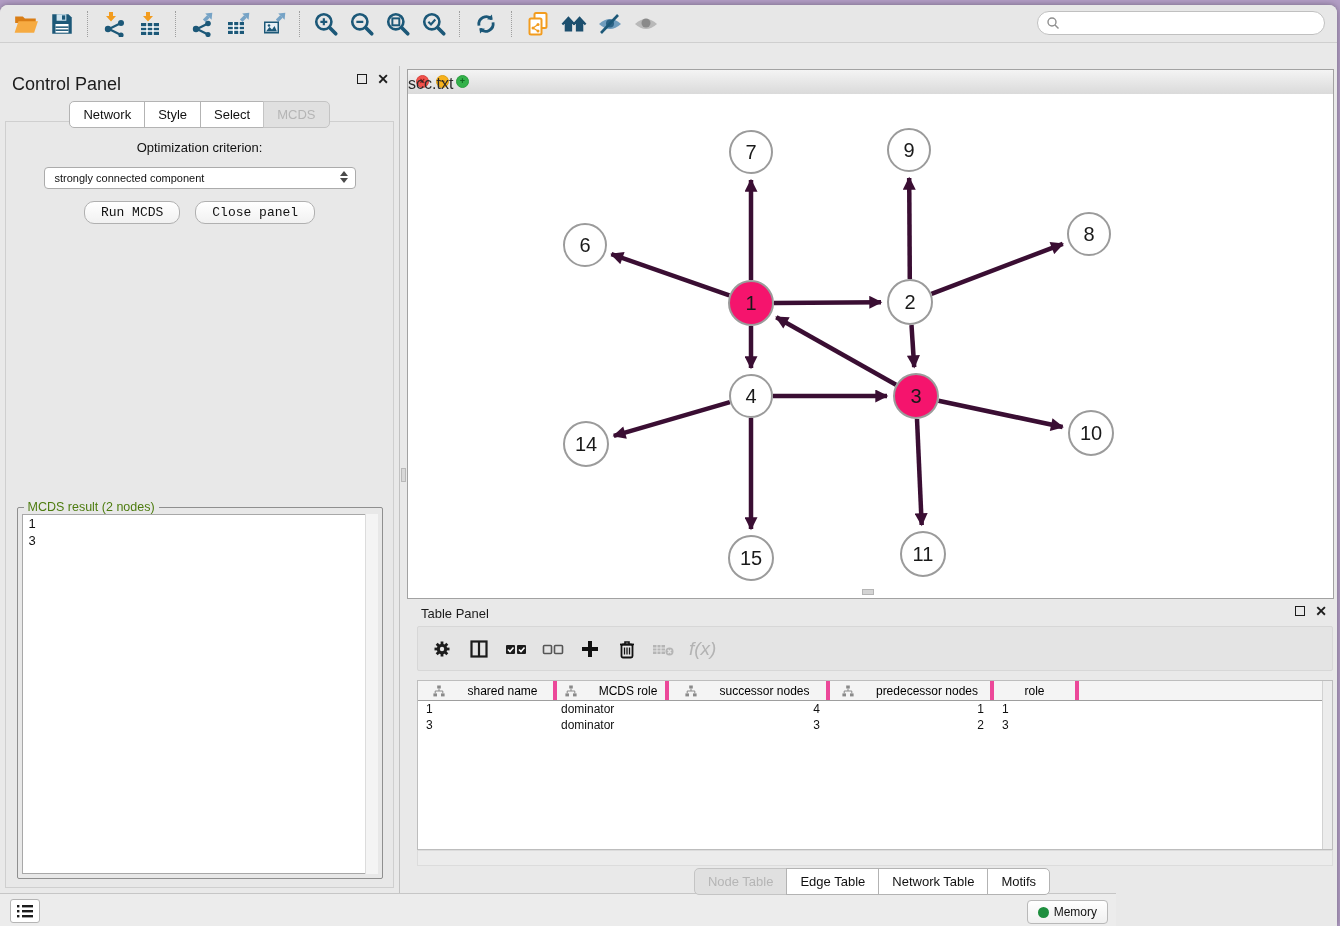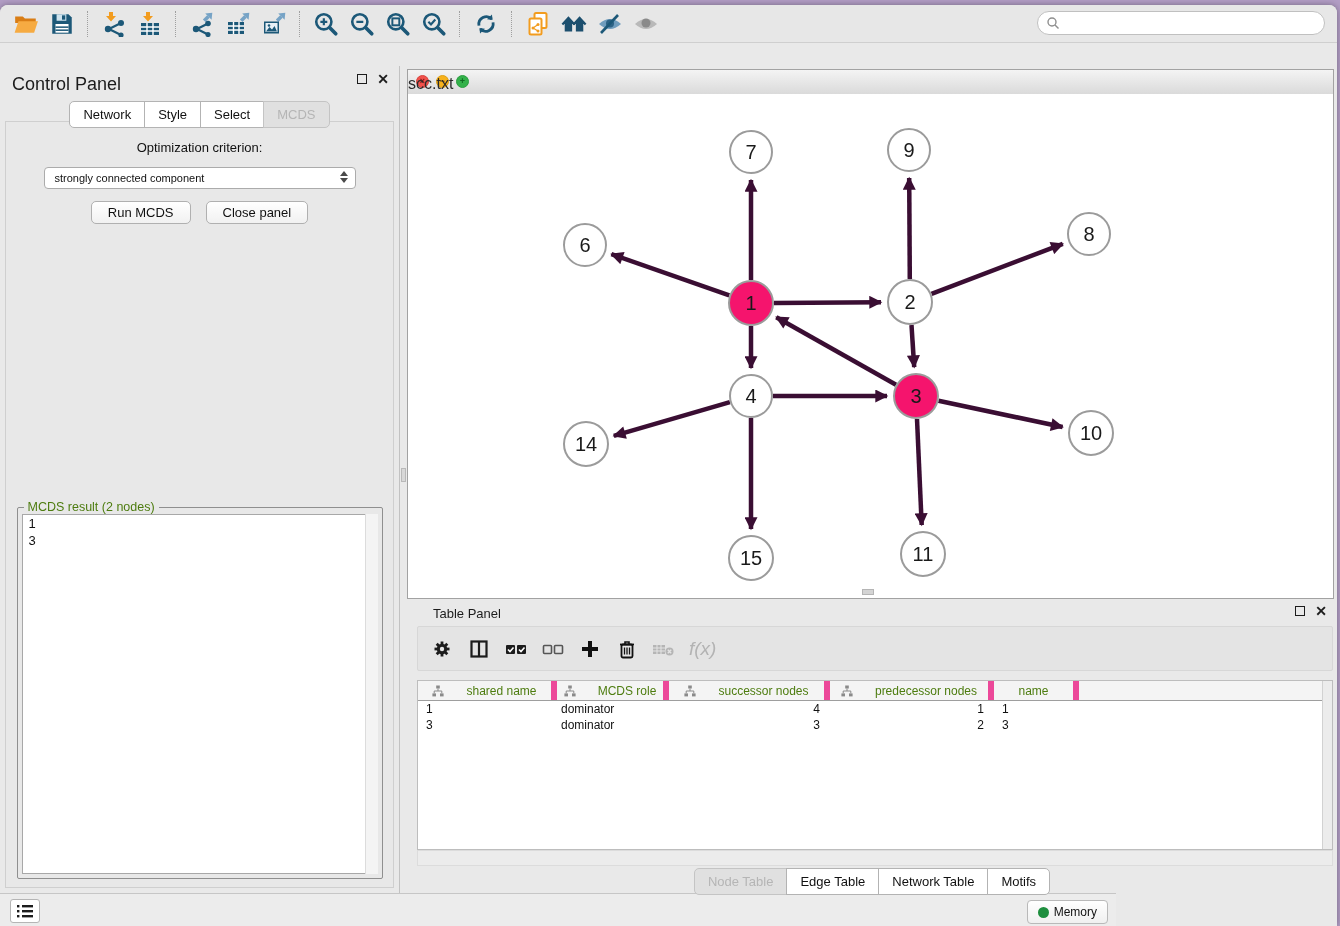--- a/index.html
+++ b/index.html
@@ -68,22 +68,22 @@
   .criterion-select{
     position:relative;margin-top:12px;width:312px;height:22px;box-sizing:border-box;
     background:#fff;border:1px solid #ababab;border-radius:4px;
     font-size:11px;display:flex;align-items:center;padding-left:10px;color:#111;
   }
   .stepper{position:absolute;right:7px;top:3px;display:flex;flex-direction:column;gap:2px;align-items:center;}
   .tri-up{width:0;height:0;border-left:4px solid transparent;border-right:4px solid transparent;border-bottom:5px solid #4a4a4a;}
   .tri-down{width:0;height:0;border-left:4px solid transparent;border-right:4px solid transparent;border-top:5px solid #4a4a4a;}
   .btn-row{display:flex;gap:15px;margin-top:12px;}
   .mac-btn{
-    background:linear-gradient(#ffffff,#f1f1f1);border:1px solid #b0b0b0;border-radius:5px;
-    font-size:13px;padding:3px 16px;color:#111;font-family:Liberation Sans, sans-serif;
+    background:linear-gradient(#ffffff,#f1f1f1);border:1px solid #b0b0b0;border-radius:10px;
+    font-size:13px;padding:3px 16px;color:#111;font-family:Liberation Mono, monospace;
   }
   .result-box{
     position:relative;margin-top:auto;margin-bottom:8px;width:366px;height:372px;
     border:1px solid #8f8f8f;border-radius:2px;box-sizing:border-box;
   }
   .result-legend{
     position:absolute;top:-8px;left:6px;background:#e8e8e8;padding:0 4px;font-size:12.5px;color:#4d7c0f;
   }
   .result-list{
     position:absolute;left:4px;right:4px;top:6px;bottom:4px;background:#fff;
@@ -109,36 +109,36 @@
     font-size:9px;font-weight:bold;line-height:1;box-sizing:border-box;}
   .nw-red{background:#f1514b;border:1px solid #d8443e;color:#7b1512;}
   .nw-yellow{background:#f7b21c;border:1px solid #dfa016;color:#8a6116;}
   .nw-green{background:#33b14a;border:1px solid #2b9e40;color:#0f6b22;}
   .nw-title{position:absolute;left:0;right:0;top:5px;text-align:left;font-size:16px;color:#2a2a2a;}
   .nw-canvas{position:absolute;left:0;top:24px;right:0;bottom:0;background:#fff;overflow:hidden;}
   .h-handle{position:absolute;left:455px;top:523px;width:12px;height:6px;background:#d4d4d4;border:1px solid #b5b5b5;box-sizing:border-box;}
   
   .table-panel{position:absolute;left:0;top:533px;width:930px;height:294px;background:#e9e9e9;}
   .tp-header{position:relative;height:27px;}
-  .tp-header .ph-title{position:absolute;left:26px;top:7px;font-size:13px;color:#1c1c1c;}
+  .tp-header .ph-title{position:absolute;left:14px;top:7px;font-size:13px;color:#1c1c1c;}
   .tp-toolbar{
     position:absolute;left:10px;right:4px;top:27px;height:45px;background:#e4e4e4;
     border:1px solid #d7d7d7;box-sizing:border-box;border-radius:2px;
     display:flex;align-items:center;padding-left:10px;gap:9px;
   }
   .tp-btn{width:28px;height:28px;display:flex;align-items:center;justify-content:center;}
   .fx-label{font-family:Liberation Sans, sans-serif;font-style:italic;font-size:19px;color:#b3b3b3;margin-left:2px;}
   .node-table{
     position:absolute;left:10px;right:4px;top:81px;height:170px;background:#fff;
     border:1px solid #bdbdbd;box-sizing:border-box;overflow:hidden;
   }
   .thead{display:flex;height:19px;border-bottom:1px solid #9e9e9e;background:#f4f4f4;}
   .hcell{
     display:flex;align-items:center;justify-content:center;gap:22px;
-    font-size:12px;color:#4d7c0f;border-right:6px solid #ec4899;box-sizing:border-box;height:19px;
+    font-size:12px;color:#000000;border-right:4px solid #ec4899;box-sizing:border-box;height:19px;
   }
   .tree-ic{width:12px;height:12px;flex:0 0 auto;}
   .hcell.c0{width:139px;}.hcell.c1{width:112px;}.hcell.c2{width:161px;}.hcell.c3{width:164px;}.hcell.c4{width:85px;}
   .trow{display:flex;height:16px;align-items:center;}
   .tcell{font-size:12px;color:#111;box-sizing:border-box;padding:0 10px;overflow:hidden;white-space:nowrap;}
   .tcell.c0{width:139px;text-align:left;padding-left:8px;}
   .tcell.c1{width:112px;text-align:left;padding-left:4px;}
   .tcell.c2{width:161px;text-align:right;}
   .tcell.c3{width:164px;text-align:right;}
   .tcell.c4{width:85px;text-align:left;padding-left:8px;}
@@ -532,21 +532,21 @@
               <div class="hcell c3">
                 <svg class="tree-ic" viewBox="0 0 12 12">
                   <rect x="4.2" y="0.5" width="3.6" height="3" fill="#8a8a8a"></rect>
                   <path d="M6 3.5 V6 M2.2 8.3 V6 H9.8 V8.3" stroke="#8a8a8a" fill="none" stroke-width="1"></path>
                   <rect x="0.4" y="8.4" width="3.6" height="3" fill="#8a8a8a"></rect>
                   <rect x="8" y="8.4" width="3.6" height="3" fill="#8a8a8a"></rect>
                 </svg>
                 <span>predecessor nodes</span>
               </div>
               <div class="hcell c4">
-                <span>name</span>
+                <span>role</span>
               </div>
             </div>
           <div>
               <div class="trow">
                 <div class="tcell c0">1</div>
                 <div class="tcell c1">dominator</div>
                 <div class="tcell c2">4</div>
                 <div class="tcell c3">1</div>
                 <div class="tcell c4">1</div>
               </div>

